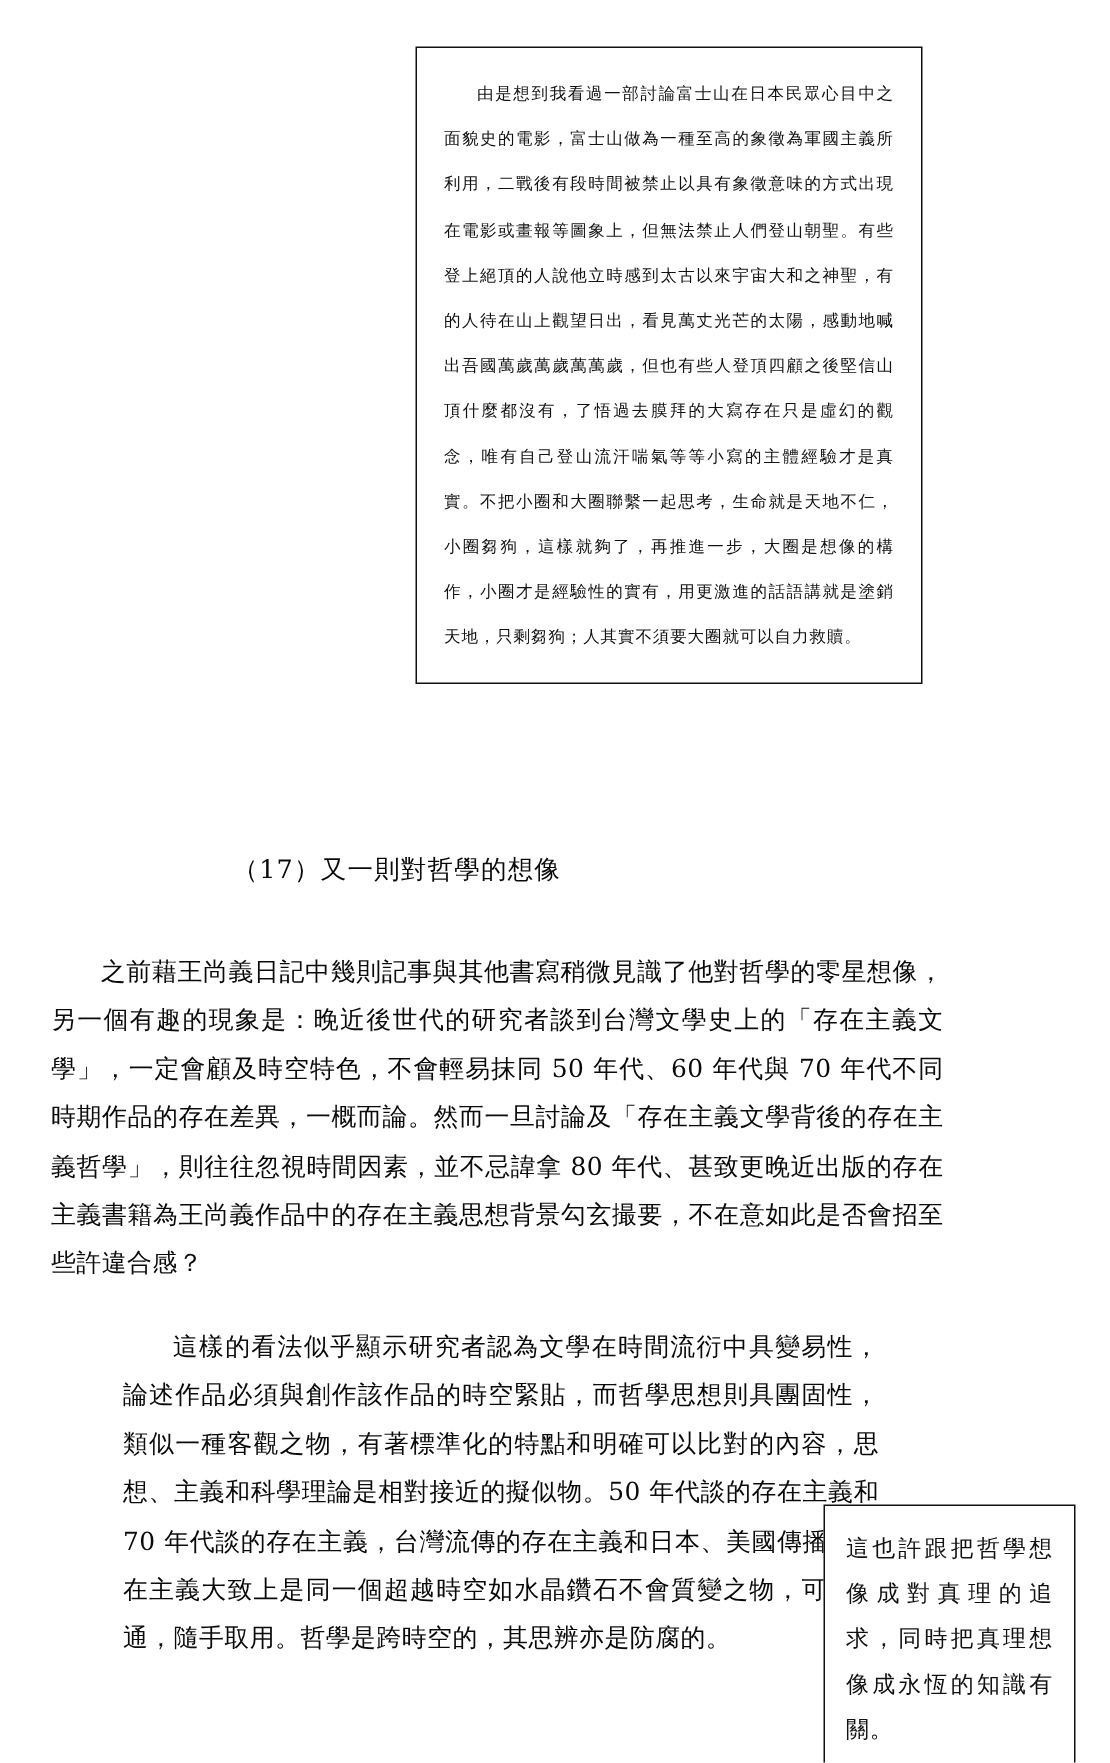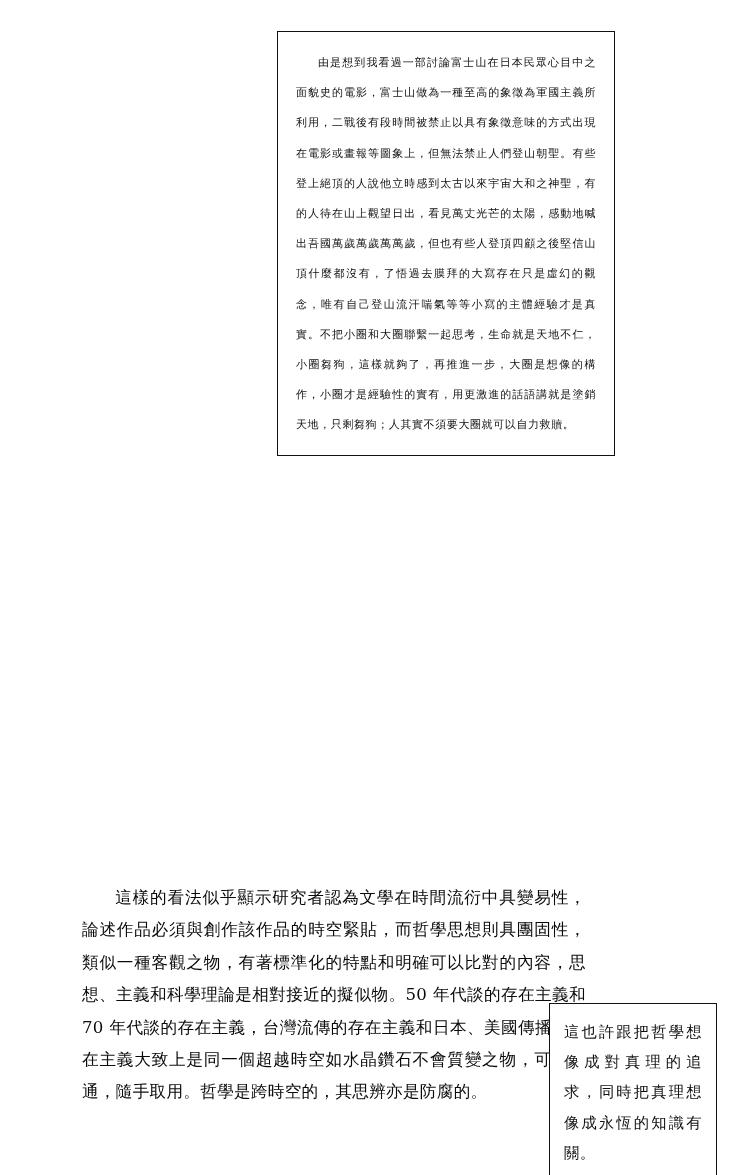--- a/index.html
+++ b/index.html
@@ -114,21 +114,23 @@
 </style>
 </head>
 <body>
 
 <div class="page">
 
   <div class="quote-box">
     <p>由是想到我看過一部討論富士山在日本民眾心目中之面貌史的電影，富士山做為一種至高的象徵為軍國主義所利用，二戰後有段時間被禁止以具有象徵意味的方式出現在電影或畫報等圖象上，但無法禁止人們登山朝聖。有些登上絕頂的人說他立時感到太古以來宇宙大和之神聖，有的人待在山上觀望日出，看見萬丈光芒的太陽，感動地喊出吾國萬歲萬歲萬萬歲，但也有些人登頂四顧之後堅信山頂什麼都沒有，了悟過去膜拜的大寫存在只是虛幻的觀念，唯有自己登山流汗喘氣等等小寫的主體經驗才是真實。不把小圈和大圈聯繫一起思考，生命就是天地不仁，小圈芻狗，這樣就夠了，再推進一步，大圈是想像的構作，小圈才是經驗性的實有，用更激進的話語講就是塗銷天地，只剩芻狗；人其實不須要大圈就可以自力救贖。</p>
   </div>
 
+  <div class="section-heading">（17）又一則對哲學的想像</div>
 
+  <p class="body-para-1">之前藉王尚義日記中幾則記事與其他書寫稍微見識了他對哲學的零星想像，另一個有趣的現象是：晚近後世代的研究者談到台灣文學史上的「存在主義文學」，一定會顧及時空特色，不會輕易抹同 50 年代、60 年代與 70 年代不同時期作品的存在差異，一概而論。然而一旦討論及「存在主義文學背後的存在主義哲學」，則往往忽視時間因素，並不忌諱拿 80 年代、甚致更晚近出版的存在主義書籍為王尚義作品中的存在主義思想背景勾玄撮要，不在意如此是否會招至些許違合感？</p>
 
   <p class="body-para-2">這樣的看法似乎顯示研究者認為文學在時間流衍中具變易性，論述作品必須與創作該作品的時空緊貼，而哲學思想則具團固性，類似一種客觀之物，有著標準化的特點和明確可以比對的內容，思想、主義和科學理論是相對接近的擬似物。50 年代談的存在主義和 70 年代談的存在主義，台灣流傳的存在主義和日本、美國傳播的存在主義大致上是同一個超越時空如水晶鑽石不會質變之物，可以互通，隨手取用。哲學是跨時空的，其思辨亦是防腐的。</p>
 
   <div class="note-box">
     <p>這也許跟把哲學想像成對真理的追求，同時把真理想像成永恆的知識有關。</p>
   </div>
 
 </div>
 
 </body></html>

